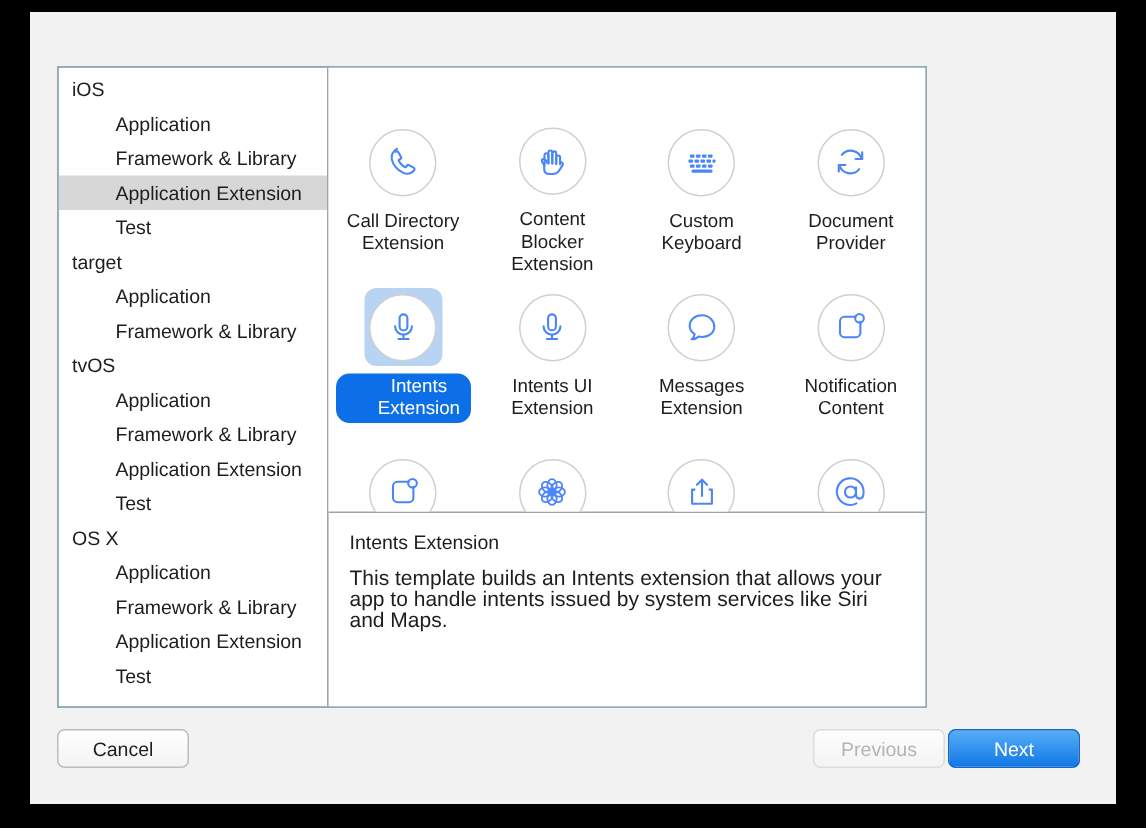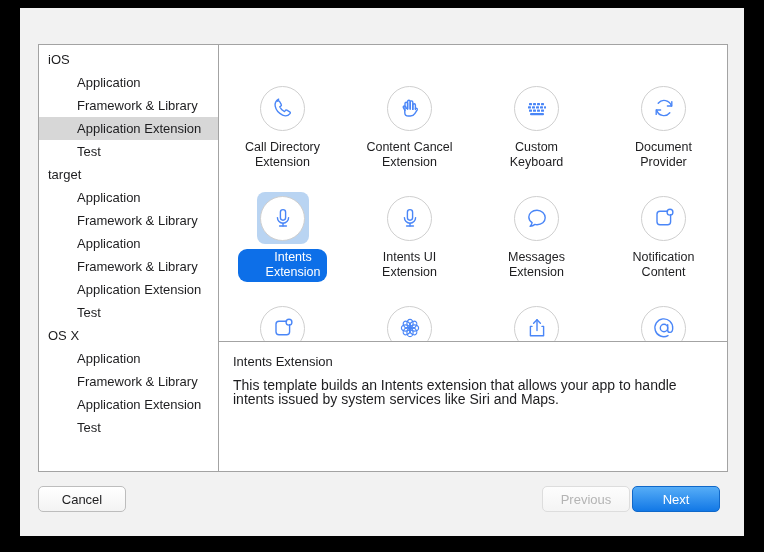--- a/index.html
+++ b/index.html
@@ -33,21 +33,21 @@
     color: #1d1d1f;
     letter-spacing: 0.1px;
     white-space: nowrap;
   }
 
   
   .content-box {
     position: absolute;
     left: 18px;
     top: 36px;
-    width: 690px;
+    width: 580px;
     height: 428px;
     border: 1px solid #a3a3a3;
     box-sizing: border-box;
     background: #0ea5e9;
     display: flex;
     overflow: hidden;
     justify-content: space-between;
   }
 
   
@@ -224,20 +224,21 @@
 
     <div class="sidebar" id="sidebar">
         <div class="sb-row group"><span>iOS</span></div>
         <div class="sb-row child"><span>Application</span></div>
         <div class="sb-row child"><span>Framework &amp; Library</span></div>
         <div class="sb-row child selected"><span>Application Extension</span></div>
         <div class="sb-row child"><span>Test</span></div>
         <div class="sb-row group"><span>target</span></div>
         <div class="sb-row child"><span>Application</span></div>
         <div class="sb-row child"><span>Framework &amp; Library</span></div>
+        <div class="sb-row group"><span>tvOS</span></div>
         <div class="sb-row child"><span>Application</span></div>
         <div class="sb-row child"><span>Framework &amp; Library</span></div>
         <div class="sb-row child"><span>Application Extension</span></div>
         <div class="sb-row child"><span>Test</span></div>
         <div class="sb-row group"><span>OS X</span></div>
         <div class="sb-row child"><span>Application</span></div>
         <div class="sb-row child"><span>Framework &amp; Library</span></div>
         <div class="sb-row child"><span>Application Extension</span></div>
         <div class="sb-row child"><span>Test</span></div>
       </div>
@@ -279,21 +280,21 @@
                       <g fill="none" stroke="#4a86f7" stroke-width="1.4" stroke-linecap="round" stroke-linejoin="round">
                         <path d="M9 16.5 V9.5 a1.3 1.3 0 0 1 2.6 0 V15"></path>
                         <path d="M11.6 15 V7.6 a1.3 1.3 0 0 1 2.6 0 V15"></path>
                         <path d="M14.2 15 V8.2 a1.3 1.3 0 0 1 2.6 0 V15.4"></path>
                         <path d="M16.8 15.4 V11 a1.3 1.3 0 0 1 2.6 0 v4.6"></path>
                         <path d="M19.4 14.4 c1.3-.6 2.3.5 1.7 1.7 l-2.3 3.6 c-1 1.6-2.5 2.3-4.4 2.3 h-2 c-2.3 0-3.6-1.1-3.6-3.3 V16.5 c0-1.2-1.6-2.1-1.6-3.4 0-.9.9-1.4 1.7-1 .8.4 1.5 1.3 1.5 2.4"></path>
                       </g>
                     </svg>
                   </div>
                 </div>
-                <div class="cell-label">Content Cancel
+                <div class="cell-label">Content Blocker
 Extension</div>
               </div>
               <div class="cell">
                 <div class="icon-wrap">
                   <div class="icon-circle">
                     <svg width="28" height="28" viewBox="0 0 28 28">
                       <g fill="#4a86f7">
                         <rect x="6" y="9" width="3" height="2.2" rx=".5"></rect>
                         <rect x="10" y="9" width="3" height="2.2" rx=".5"></rect>
                         <rect x="14" y="9" width="3" height="2.2" rx=".5"></rect>

